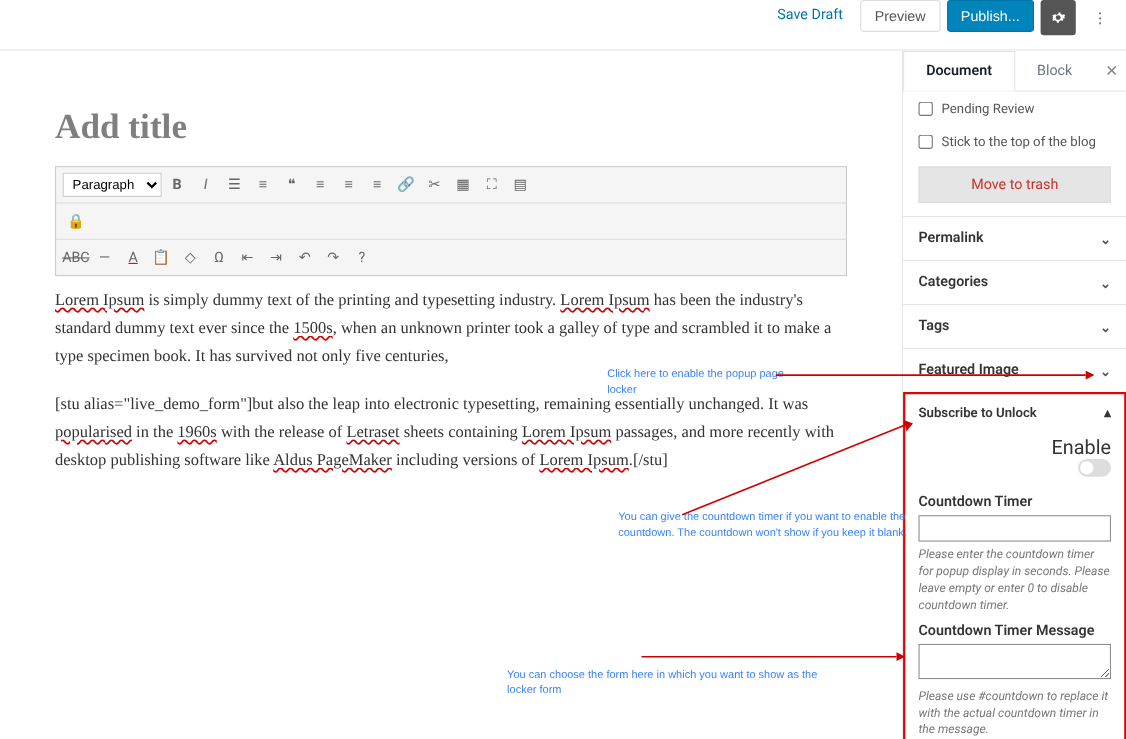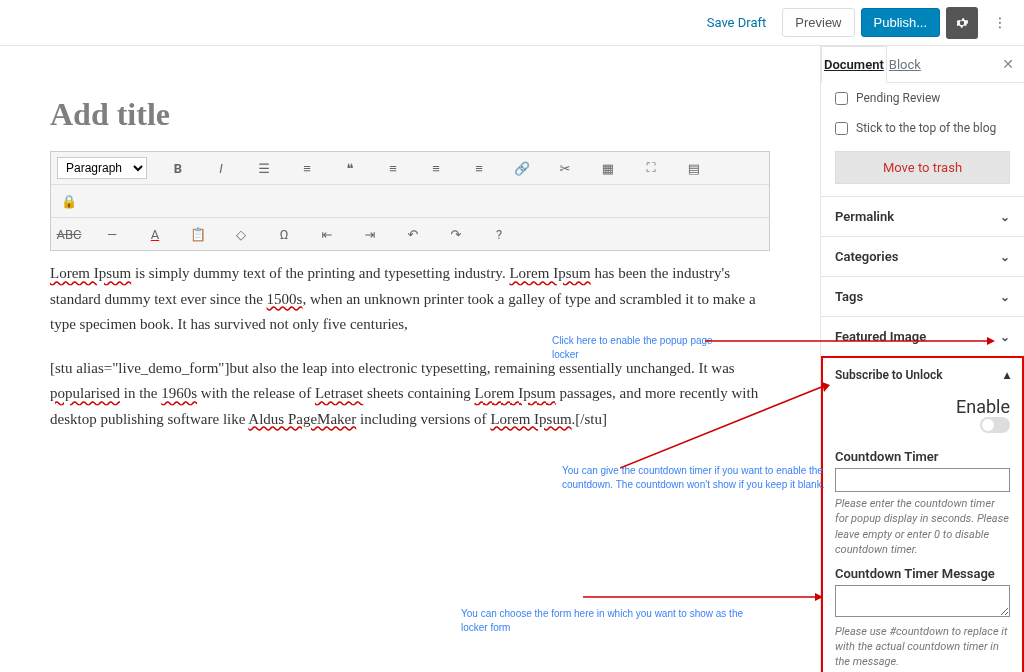--- a/index.html
+++ b/index.html
@@ -1,39 +1,39 @@
 <!DOCTYPE html>
 <html><head>
 <meta charset="utf-8">
 <style>
 * { box-sizing: border-box; margin: 0; padding: 0; }
 body { font-family: -apple-system, BlinkMacSystemFont, "Segoe UI", Roboto, sans-serif; font-size: 13px; color: #333; background: #fff; width: 1024px; height: 672px; overflow: hidden; position: relative; }
-.top-bar { height: 46px; border-bottom: 1px solid #e2e4e7; display: flex; justify-content: flex-end; align-items: center; padding: 0 8px; gap: 6px; }
+.top-bar { height: 46px; border-bottom: 1px solid #e2e4e7; display: flex; justify-content: flex-end; align-items: flex-start; padding: 0 8px; gap: 6px; }
 .link-btn { color: #0073aa; cursor: pointer; padding: 6px 10px; font-size: 13px; }
 .btn { border: 1px solid #ddd; background: #fff; padding: 6px 12px; border-radius: 3px; cursor: pointer; font-size: 13px; color: #555; }
 .btn-primary { background: #0085ba; color: #fff; border-color: #0073aa; }
 .icon-btn { width: 32px; height: 32px; display: inline-flex; align-items: center; justify-content: center; border: none; background: transparent; cursor: pointer; color: #555; }
 .icon-btn.dark { background: #555; color: #fff; border-radius: 3px; }
 .main-area { display: flex; height: calc(100% - 46px); }
 .editor-col { flex: 1; padding: 50px 50px 0 50px; overflow: hidden; position: relative; }
 .title { font-family: Georgia, serif; font-size: 32px; color: #7f7f7f; margin-bottom: 18px; }
 .toolbar { border: 1px solid #ccc; background: #f5f5f5; margin-bottom: 10px; }
-.toolbar-row { display: flex; align-items: center; padding: 4px 6px; gap: 19px; flex-wrap: wrap; }
+.toolbar-row { display: flex; align-items: center; padding: 4px 6px; gap: 2px; flex-wrap: wrap; }
 .toolbar-row + .toolbar-row { border-top: 1px solid #ddd; }
 .tb-select { font-size: 12px; padding: 2px 4px; border: 1px solid #ccc; background: #fff; width: 90px; }
 .tb-btn { width: 24px; height: 24px; display: inline-flex; align-items: center; justify-content: center; color: #666; cursor: pointer; font-size: 13px; }
 .body-text { font-family: Georgia, serif; font-size: 15px; line-height: 1.7; color: #333; }
 .body-text p { margin-bottom: 18px; }
 .u { text-decoration: underline; text-decoration-color: #c00; text-decoration-style: wavy; text-underline-offset: 2px; }
 .annotations { position: absolute; inset: 0; pointer-events: none; }
 .ann-text { position: absolute; color: #3b82f6; font-size: 10px; line-height: 1.4; font-family: -apple-system, sans-serif; }
 .arrow { position: absolute; }
 .sidebar { width: 204px; border-left: 1px solid #e2e4e7; background: #fff; display: flex; flex-direction: column; overflow-y: auto; overflow-x: hidden; }
 .tabs { display: flex; border-bottom: 1px solid #e2e4e7; align-items: center; }
-.tab { padding: 10px 2px; font-size: 13px; color: #6c7781; cursor: pointer; text-decoration: underline; }
+.tab { padding: 10px 20px; font-size: 13px; color: #6c7781; cursor: pointer; }
 .tab.active { color: #191e23; font-weight: 600; border: 1px solid #e2e4e7; border-bottom: 1px solid #fff; margin-bottom: -1px; }
 .tab-close { margin-left: auto; padding: 0 10px; color: #888; cursor: pointer; font-size: 14px; }
 .panel-body { flex: 1; }
 .check-row { display: flex; align-items: center; gap: 8px; padding: 8px 14px; font-size: 12px; color: #555; }
 .check-row input { margin: 0; }
 .trash-btn { margin: 8px 14px 12px; padding: 8px; border: 1px solid #ddd; background: #e5e5e5; color: #c9302c; text-align: center; cursor: pointer; font-size: 13px; }
 .accordion { border-top: 1px solid #e2e4e7; padding: 12px 14px; display: flex; justify-content: space-between; align-items: center; cursor: pointer; font-weight: 600; font-size: 13px; color: #333; }
 .accordion .chev { font-size: 12px; color: #555; }
 .sub-panel { border: 2px solid #e60000; padding: 10px 12px 16px; }
 .sub-header { display: flex; justify-content: space-between; align-items: center; font-weight: 600; padding-bottom: 10px; font-size: 12px; }

